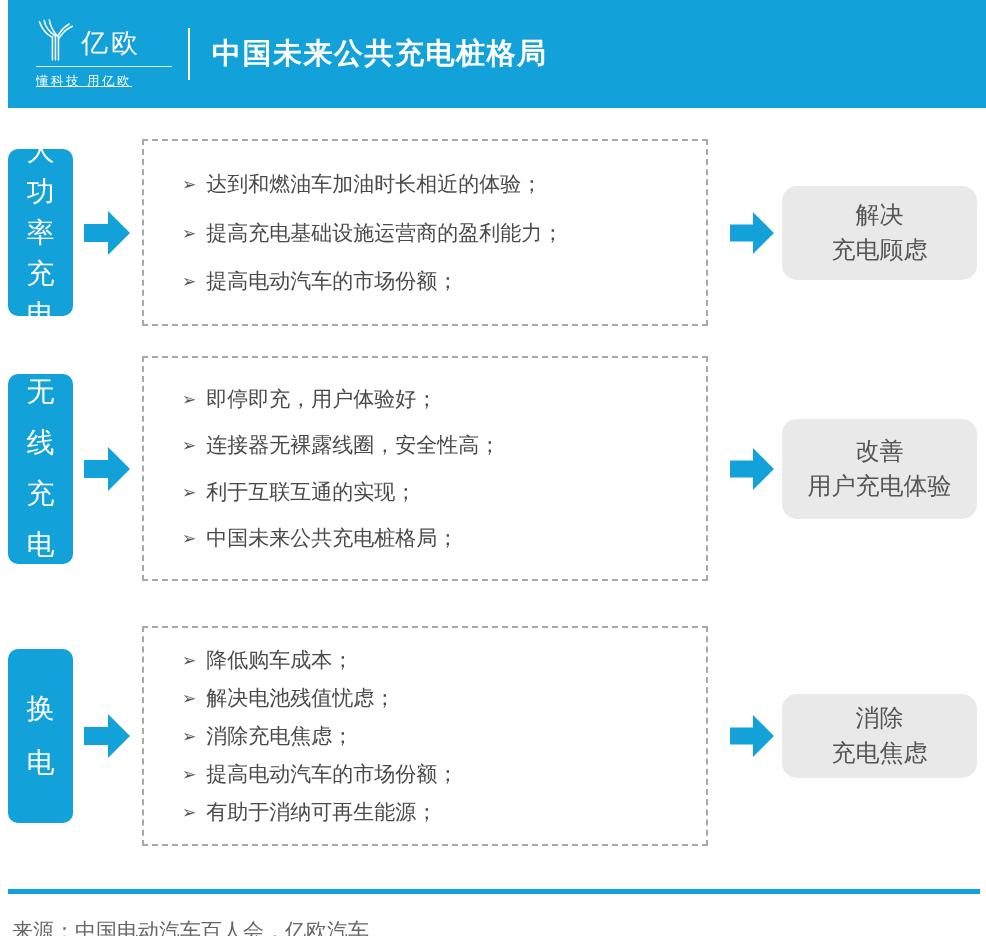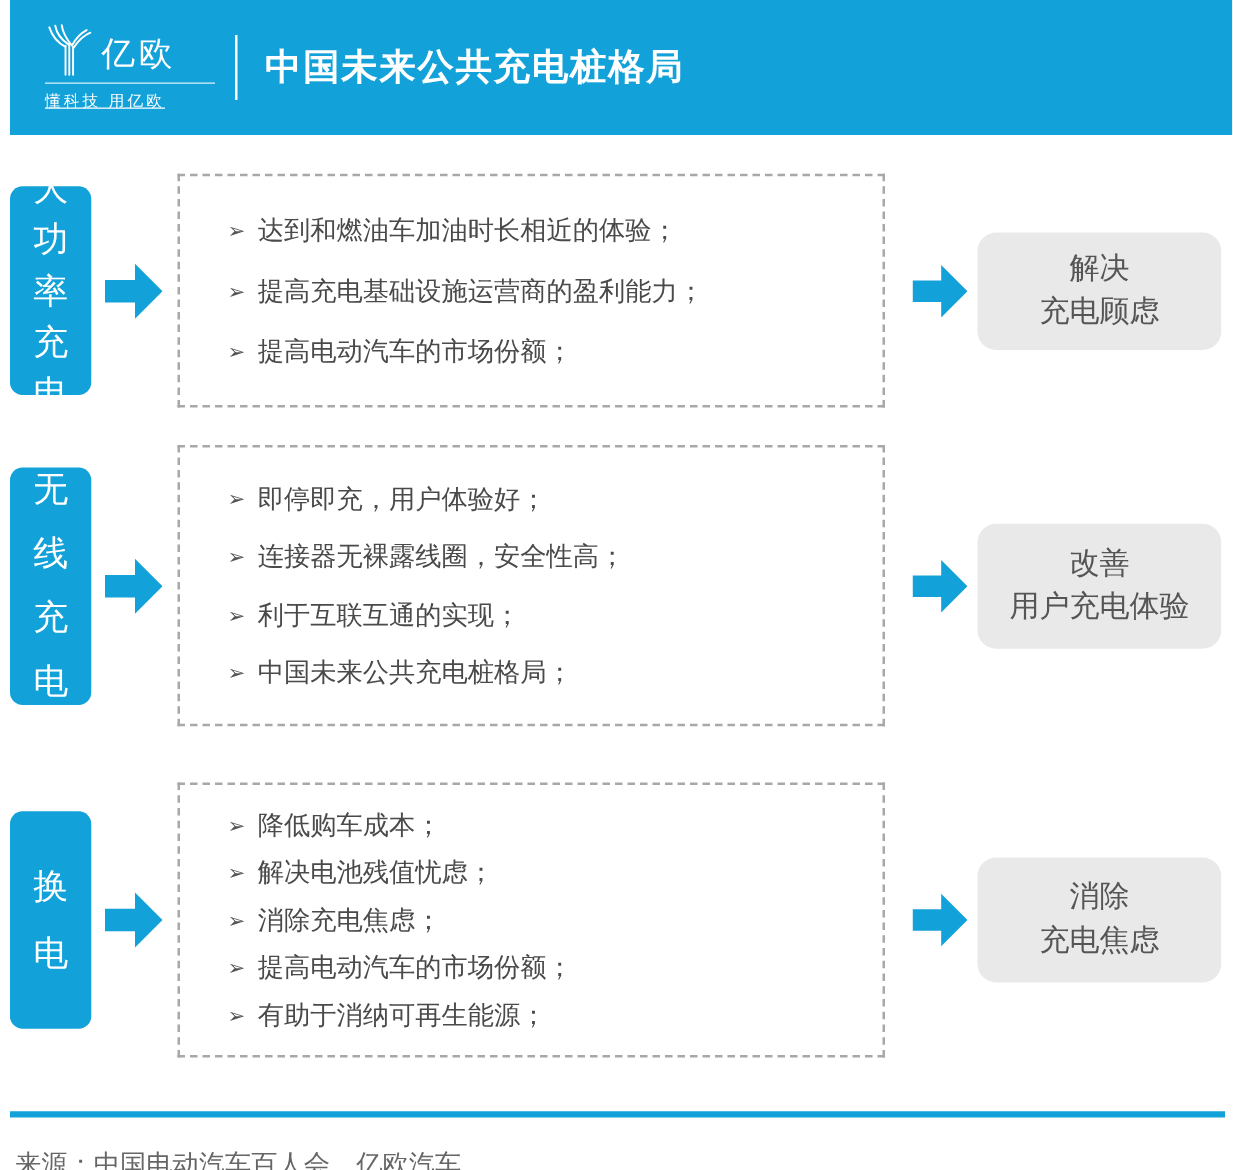--- a/index.html
+++ b/index.html
@@ -71,21 +71,21 @@
     background:#e9e9e9;
     border-radius:15px;
     color:#555;
     font-size:24px; line-height:1.45;
     display:flex; flex-direction:column;
     align-items:center; justify-content:center;
     text-align:right;
   }
   .row1 .result-box { height:94px; }
   .row2 .result-box { height:100px; }
-  .row3 .result-box { height:100px; }
+  .row3 .result-box { height:84px; }
 
   
   .footer-line { margin:43px 6px 0 8px; height:5px; background:var(--accent); }
   .footer-row {
     display:flex; justify-content:space-between; align-items:baseline;
     margin:23px 14px 12px 12px;
     font-size:21px; color:#666;flex-direction:column;
   }
 </style>
 </head>

